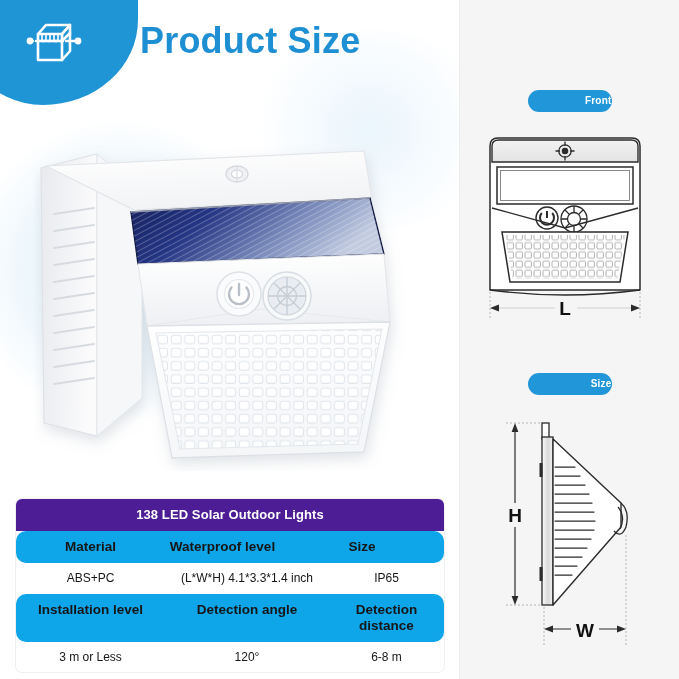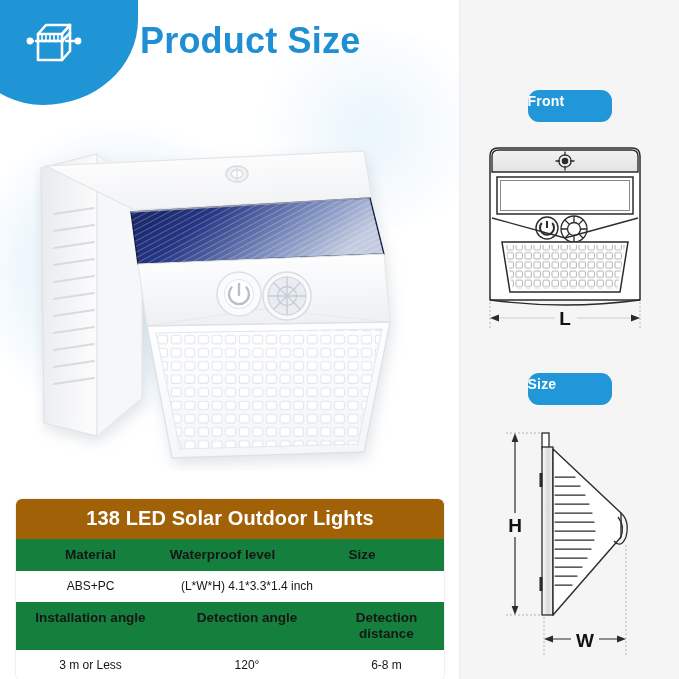--- a/index.html
+++ b/index.html
@@ -44,47 +44,47 @@
   
   .product{position:absolute;left:34px;top:136px;width:400px;height:335px;}
 
   
   .spec-table{
     position:absolute;left:16px;top:499px;width:428px;
     border-radius:6px;overflow:hidden;background:#fff;
     box-shadow:0 0 0 1px #f0f0f0;
   }
   .spec-title{
-    background:#a16207;color:#ffffff;font-size:20px;font-weight:bold;
+    background:#4c1d95;color:#ffffff;font-size:13px;font-weight:bold;
     text-align:center;padding:8px 0 9px;letter-spacing:.1px;
   }
   .spec-row{display:flex;}
-  .spec-row.head{background:#15803d;}
+  .spec-row.head{background:#0ea5e9;border-radius:10px;}
   .spec-row.val{background:#ffffff;}
   .spec-cell{
     flex:1;text-align:center;font-size:12px;color:#161616;
     padding:8px 2px 8px;line-height:1.2;
   }
   .spec-row.head .spec-cell{font-weight:bold;font-size:13.5px;}
   .spec-cell.c0{flex:0 0 145px;}
   .spec-cell.c1{flex:0 0 160px;}
   .spec-cell.c2{flex:1;}
 
   
   .right-panel{
     position:absolute;left:460px;top:0;width:219px;height:679px;
     background:#f5f5f5;
   }
   .divider{position:absolute;left:459px;top:0;width:1px;height:679px;background:#ececec;}
 
   .view-block{position:absolute;left:0;width:219px;}
   .badge{
-    display:block;margin:0 auto;width:84px;height:32px;line-height:22px;
+    display:block;margin:0 auto;width:84px;height:22px;line-height:22px;
     background:#2196d8;color:#fff;border-radius:11px;
-    font-size:14px;font-weight:bold;text-align:left;letter-spacing:.2px;
+    font-size:10px;font-weight:bold;text-align:right;letter-spacing:.2px;
   }
   .view-svg{display:block;margin:0 auto;}
 </style>
 </head>
 <body>
 
 <div id="root">
 
   <div class="left-panel">
     <div class="bg-glow"></div>
@@ -222,24 +222,25 @@
 
       <div class="spec-row head">
         <div class="spec-cell c0">Material</div>
         <div class="spec-cell c2">Waterproof level</div>
         <div class="spec-cell c1">Size</div>
       </div>
 
       <div class="spec-row val">
         <div class="spec-cell c0">ABS+PC</div>
         <div class="spec-cell c1">(L*W*H) 4.1*3.3*1.4 inch</div>
+        <div class="spec-cell c2">IP65</div>
       </div>
 
       <div class="spec-row head">
-        <div class="spec-cell c0">Installation angle</div>
+        <div class="spec-cell c0">Installation level</div>
         <div class="spec-cell c1">Detection angle</div>
         <div class="spec-cell c2">Detection distance</div>
       </div>
 
       <div class="spec-row val">
         <div class="spec-cell c0">3 m or Less</div>
         <div class="spec-cell c1">120°</div>
         <div class="spec-cell c2">6-8 m</div>
       </div>
     </div>

